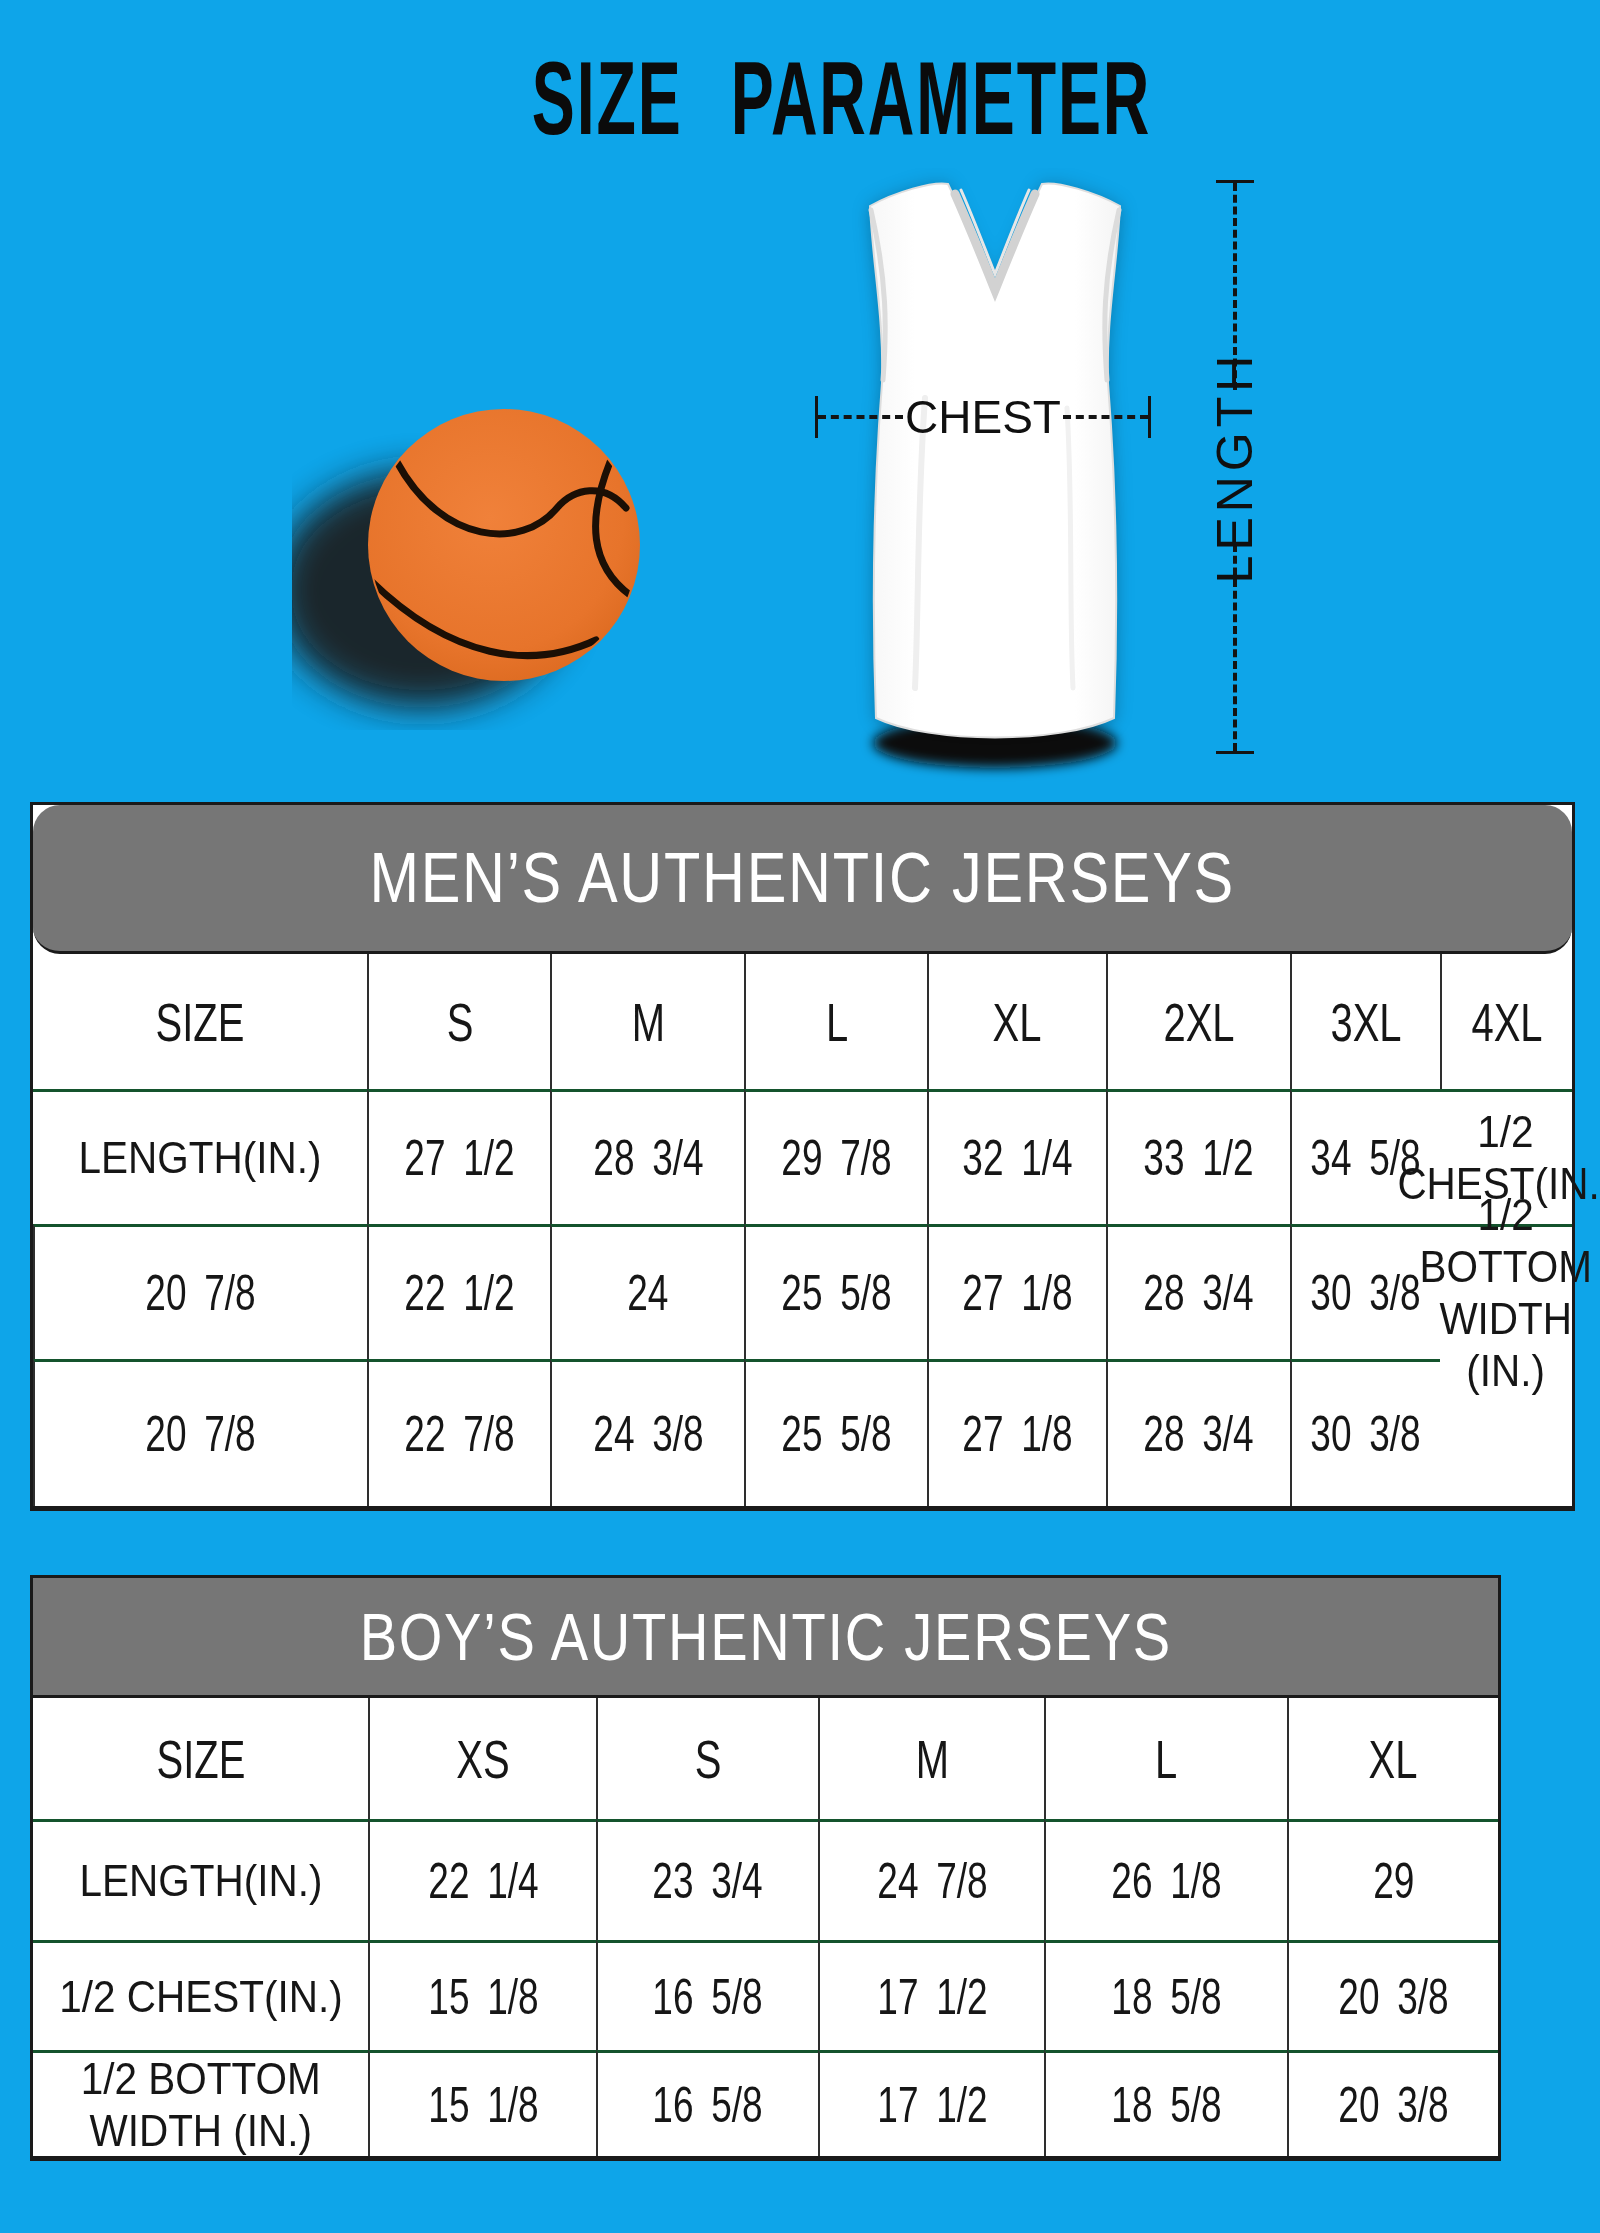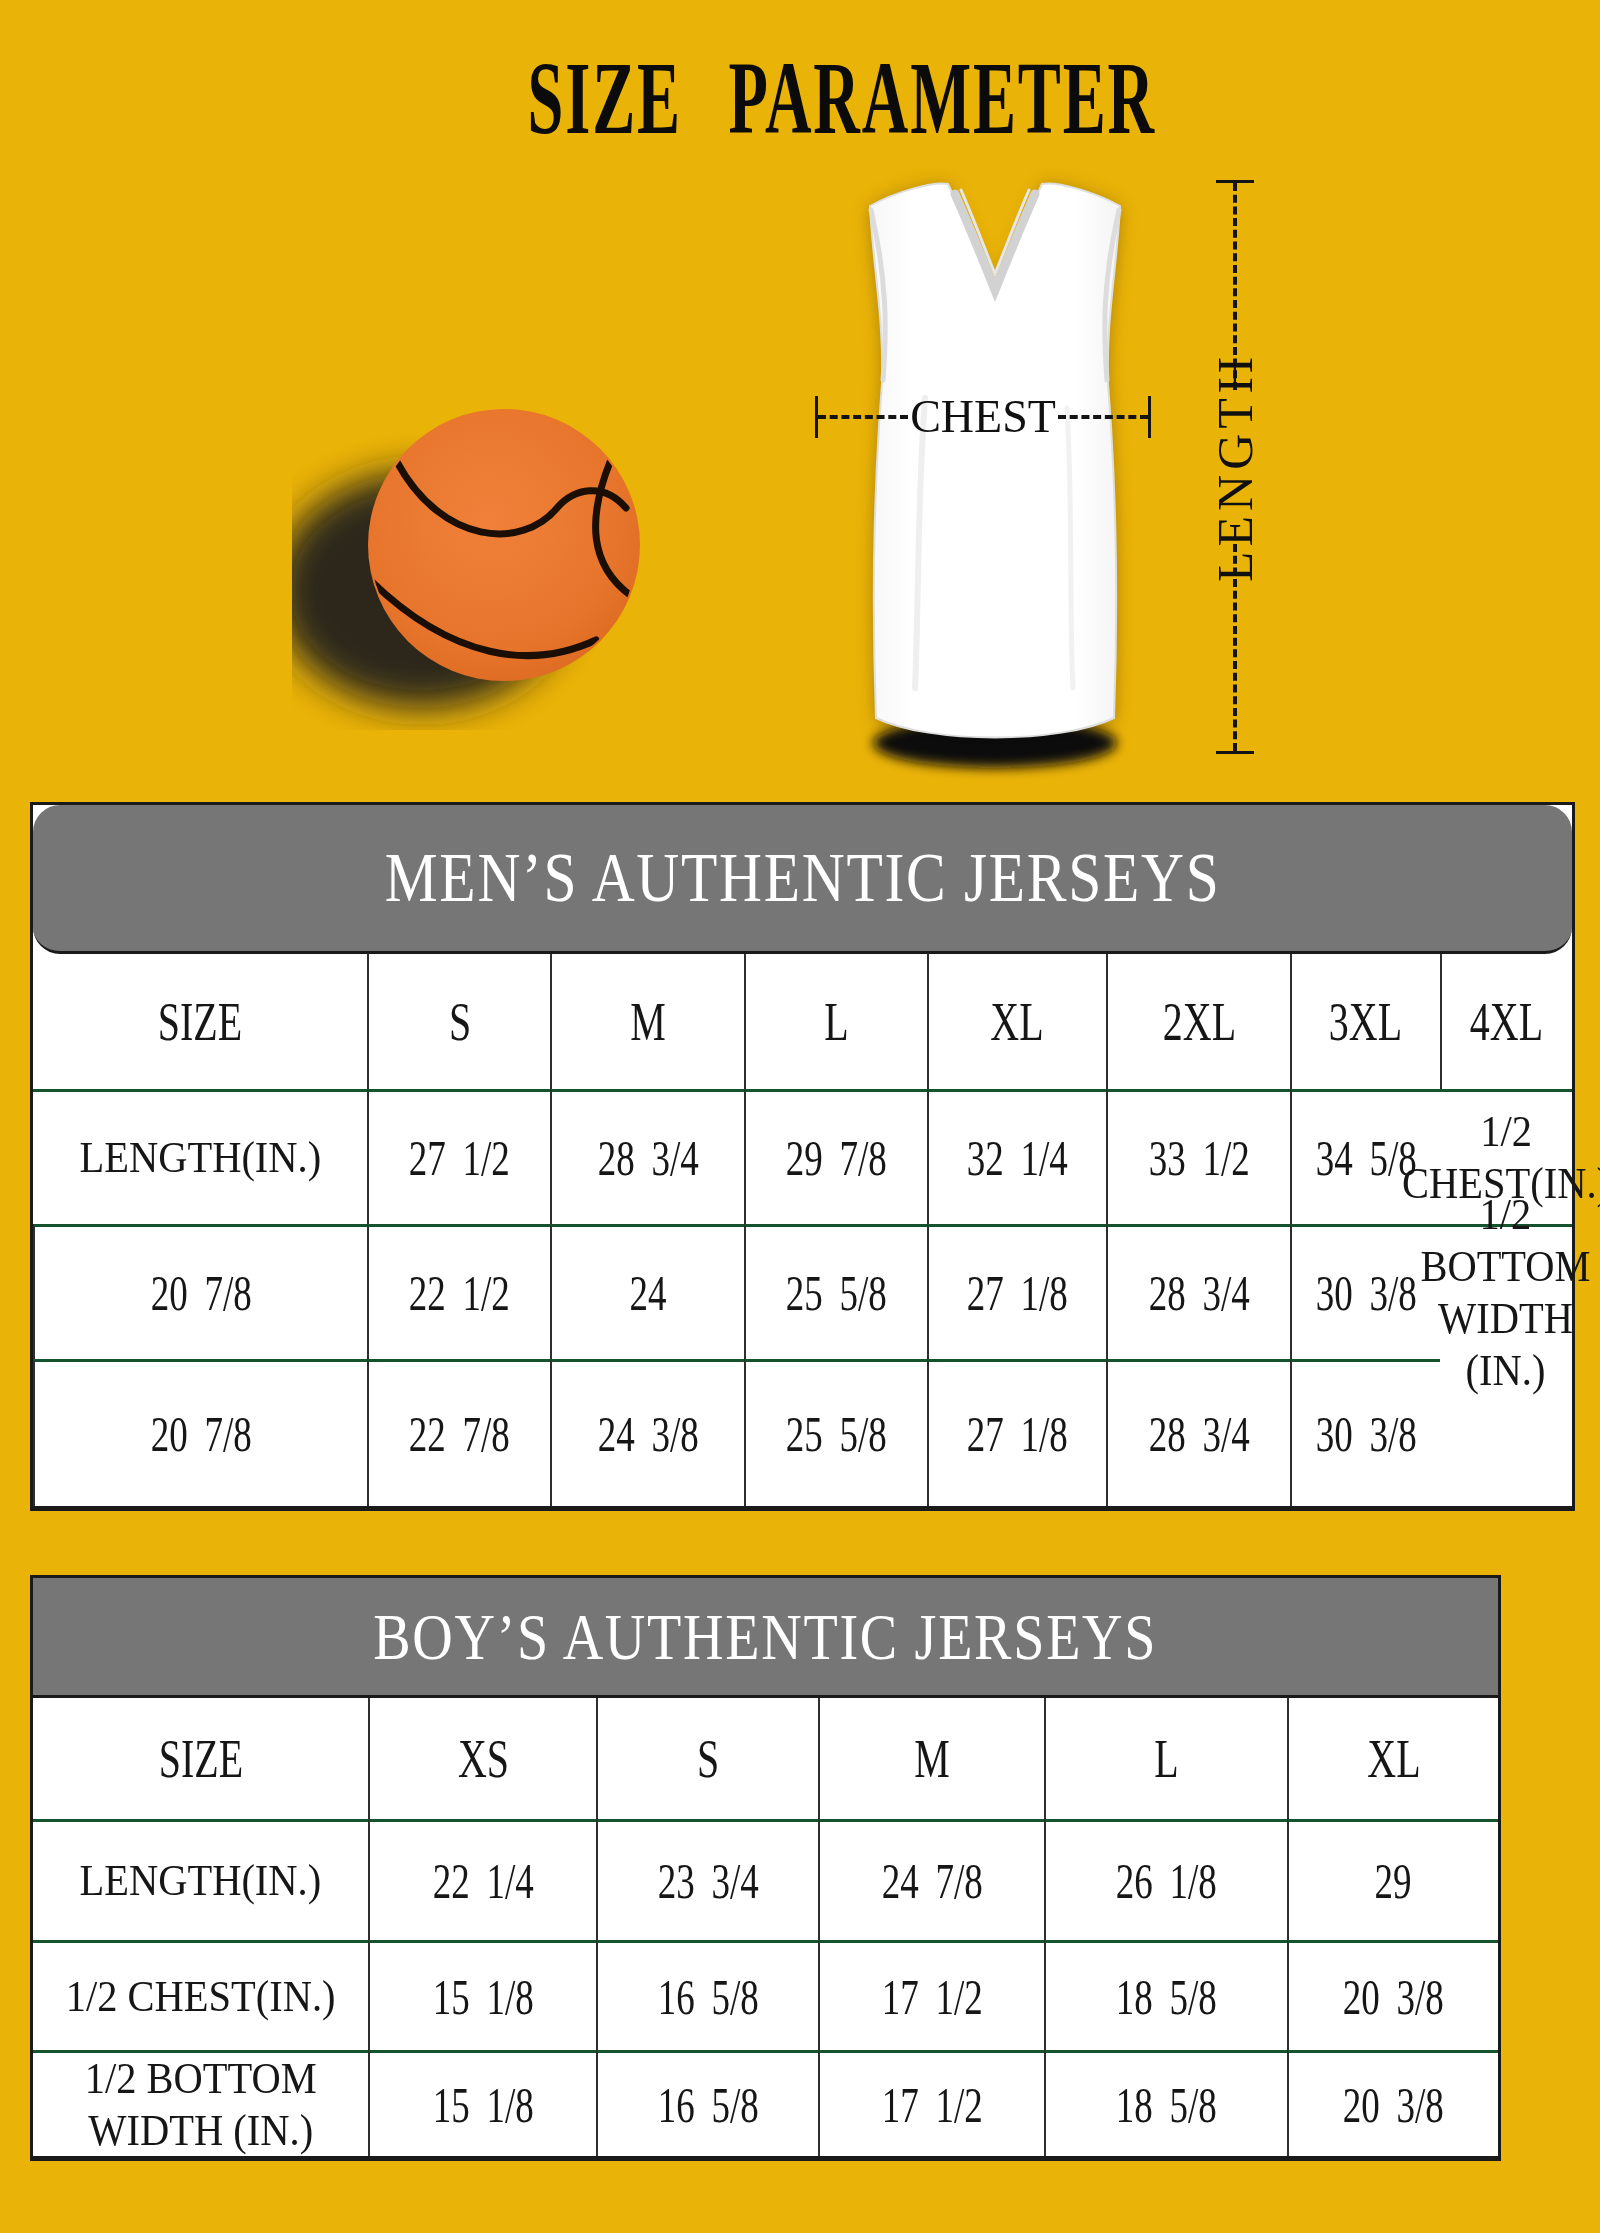--- a/index.html
+++ b/index.html
@@ -1,18 +1,18 @@
 <!DOCTYPE html>
 <html><head>
 <meta charset="utf-8">
 <style>
   html,body{margin:0;padding:0;background:#ffffff;}
   .page{
-    position:relative;width:1600px;height:2233px;background:#eab308;overflow:hidden;
-    font-family:Liberation Serif, serif;color:#161616;
+    position:relative;width:1600px;height:2233px;background:#0ea5e9;overflow:hidden;
+    font-family:Liberation Sans, sans-serif;color:#161616;
   }
 
   
   .title{position:absolute;top:46px;left:0;width:1600px;text-align:center;line-height:1;}
   .title > span{
     display:inline-block;font-weight:bold;font-size:104px;letter-spacing:3px;word-spacing:46px;
     color:#0b0b0b;transform:translateX(42px) scaleX(0.62);transform-origin:center;white-space:nowrap;
   }
 
   

